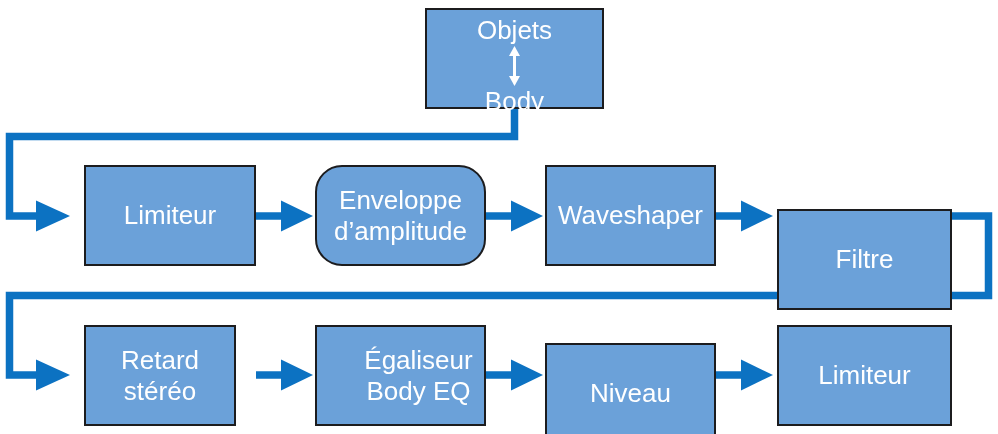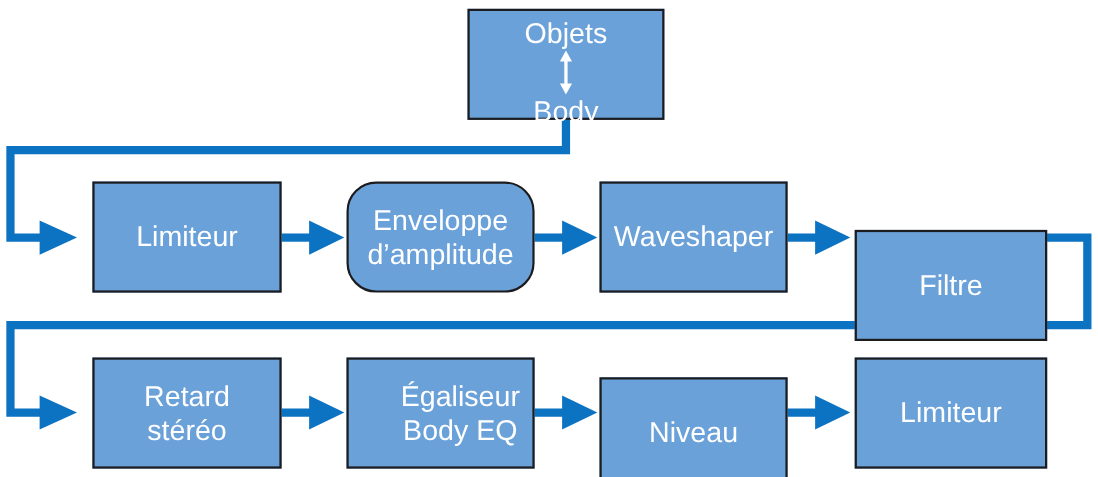--- a/index.html
+++ b/index.html
@@ -123,21 +123,21 @@
     <span class="label">Enveloppe
 d’amplitude</span>
   </div>
   <div class="node" style="left:545px; top:165px; width:171px; height:101px;">
     <span class="label">Waveshaper</span>
   </div>
   <div class="node" style="left:777px; top:165px; width:175px; height:101px;margin-top:44px;">
     <span class="label">Filtre</span>
   </div>
 
-  <div class="node" style="left:84px; top:325px; width:172px; height:101px;">
+  <div class="node" style="left:84px; top:325px; width:152px; height:101px;">
     <span class="label">Retard
 stéréo</span>
   </div>
   <div class="node" style="left:315px; top:325px; width:171px; height:101px;padding-left:36px;">
     <span class="label">Égaliseur
 Body EQ</span>
   </div>
   <div class="node" style="left:545px; top:343px; width:171px; height:101px;">
     <span class="label">Niveau</span>
   </div>

